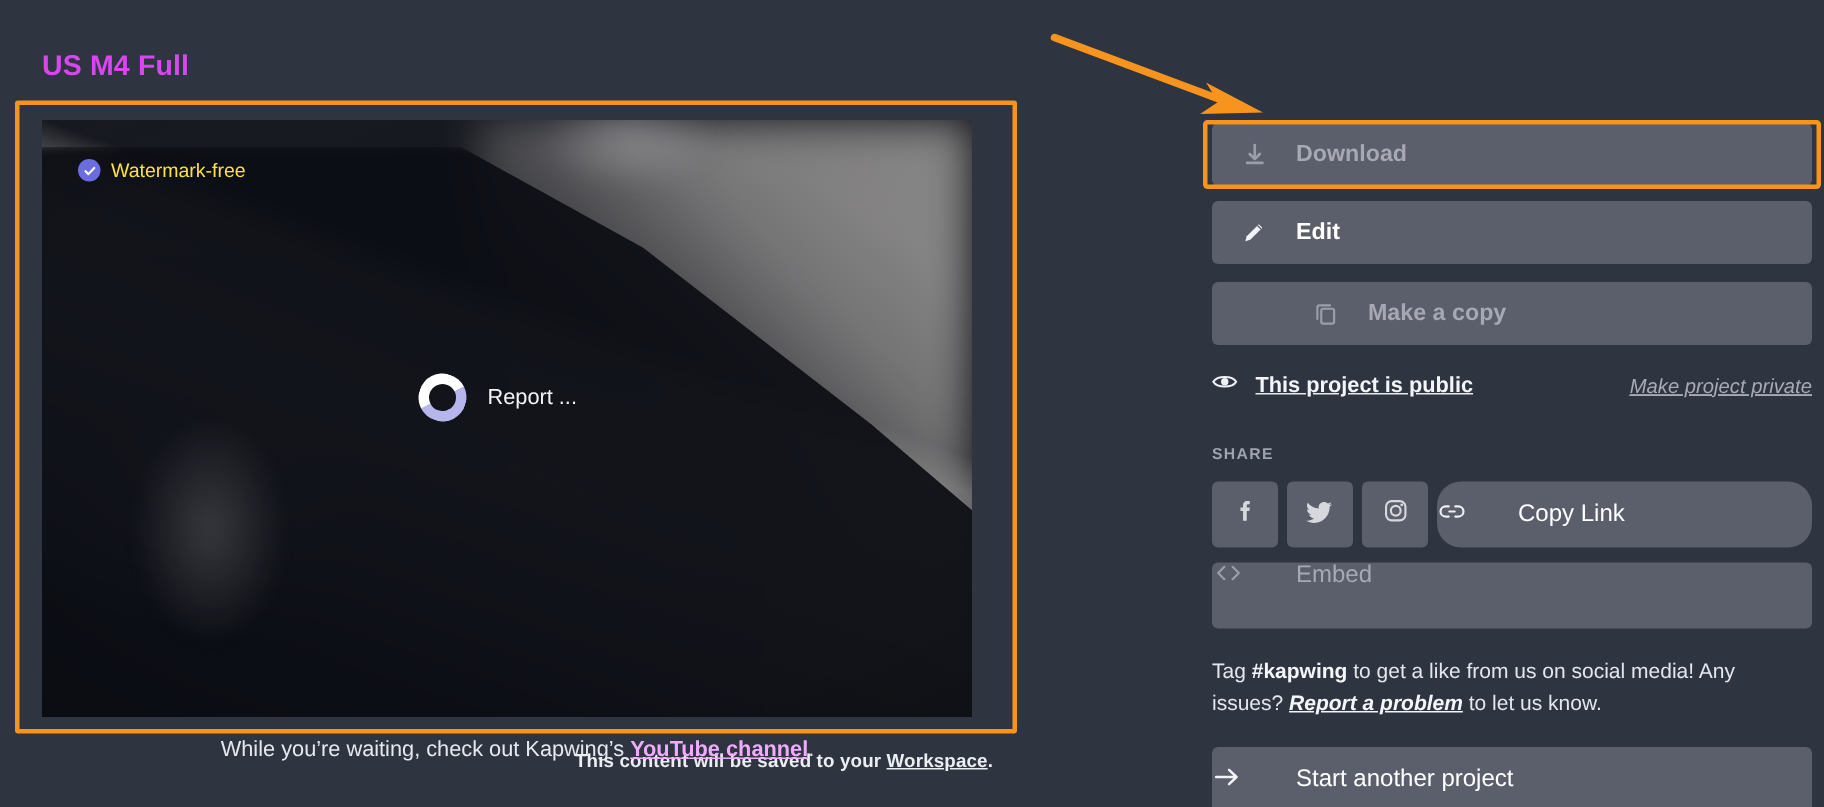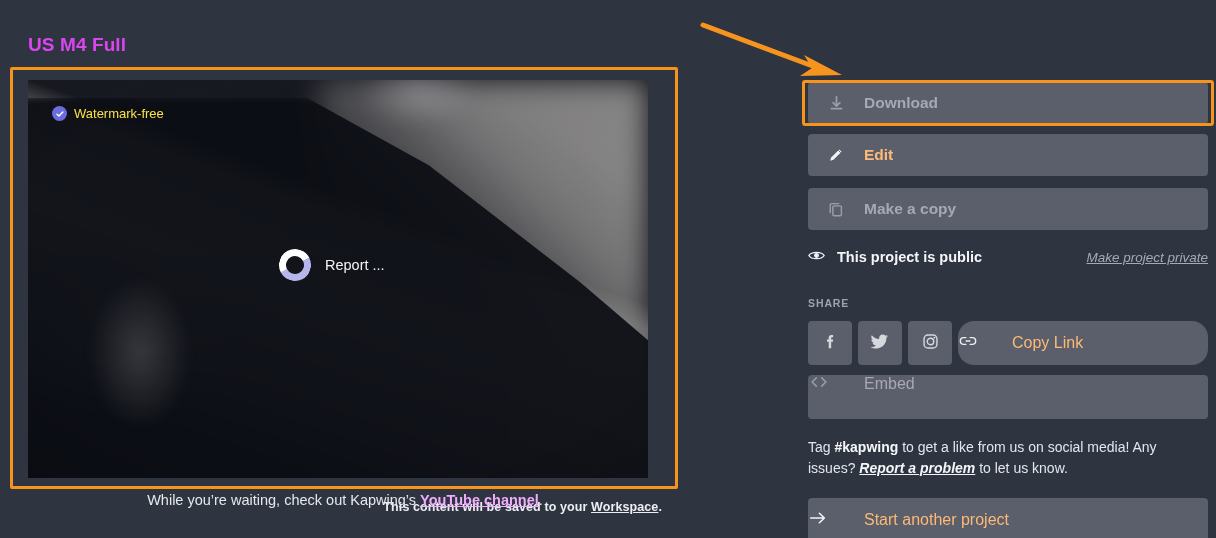--- a/index.html
+++ b/index.html
@@ -207,42 +207,43 @@
     display: flex;
     align-items: center;
     justify-content: center;
     flex: 0 0 56px;
   }
   .action-btn .btn-label {
     font-size: 15.5px;
     font-weight: bold;
   }
   .muted { color: #a6a9b3; }
-  .bright { color: #fdba74; }
+  .bright { color: #ffffff; }
 
   #btn-download { top: 82px; }
   #btn-edit     { top: 134px; }
-  #btn-copy     { top: 188px; }
+  #btn-copy     { top: 188px; padding-left: 48px; }
 
   #download-highlight {
     position: absolute;
     left: 2px; top: 80px;
     width: 412px; height: 46px;
     border: 3px solid #f7941e;
     box-sizing: border-box;
     border-radius: 3px;
   }
 
   #visibility-row {
     position: absolute;
     left: 8px; top: 247px;
     width: 400px;
     height: 20px;
     display: flex;
     align-items: center;
+    text-decoration: underline;
   }
   #visibility-label {
     font-size: 14.5px;
     font-weight: bold;
     color: #f4f5f8;
     margin-left: 12px;
   }
   #visibility-toggle-link {
     margin-left: auto;
     font-size: 13.5px;

